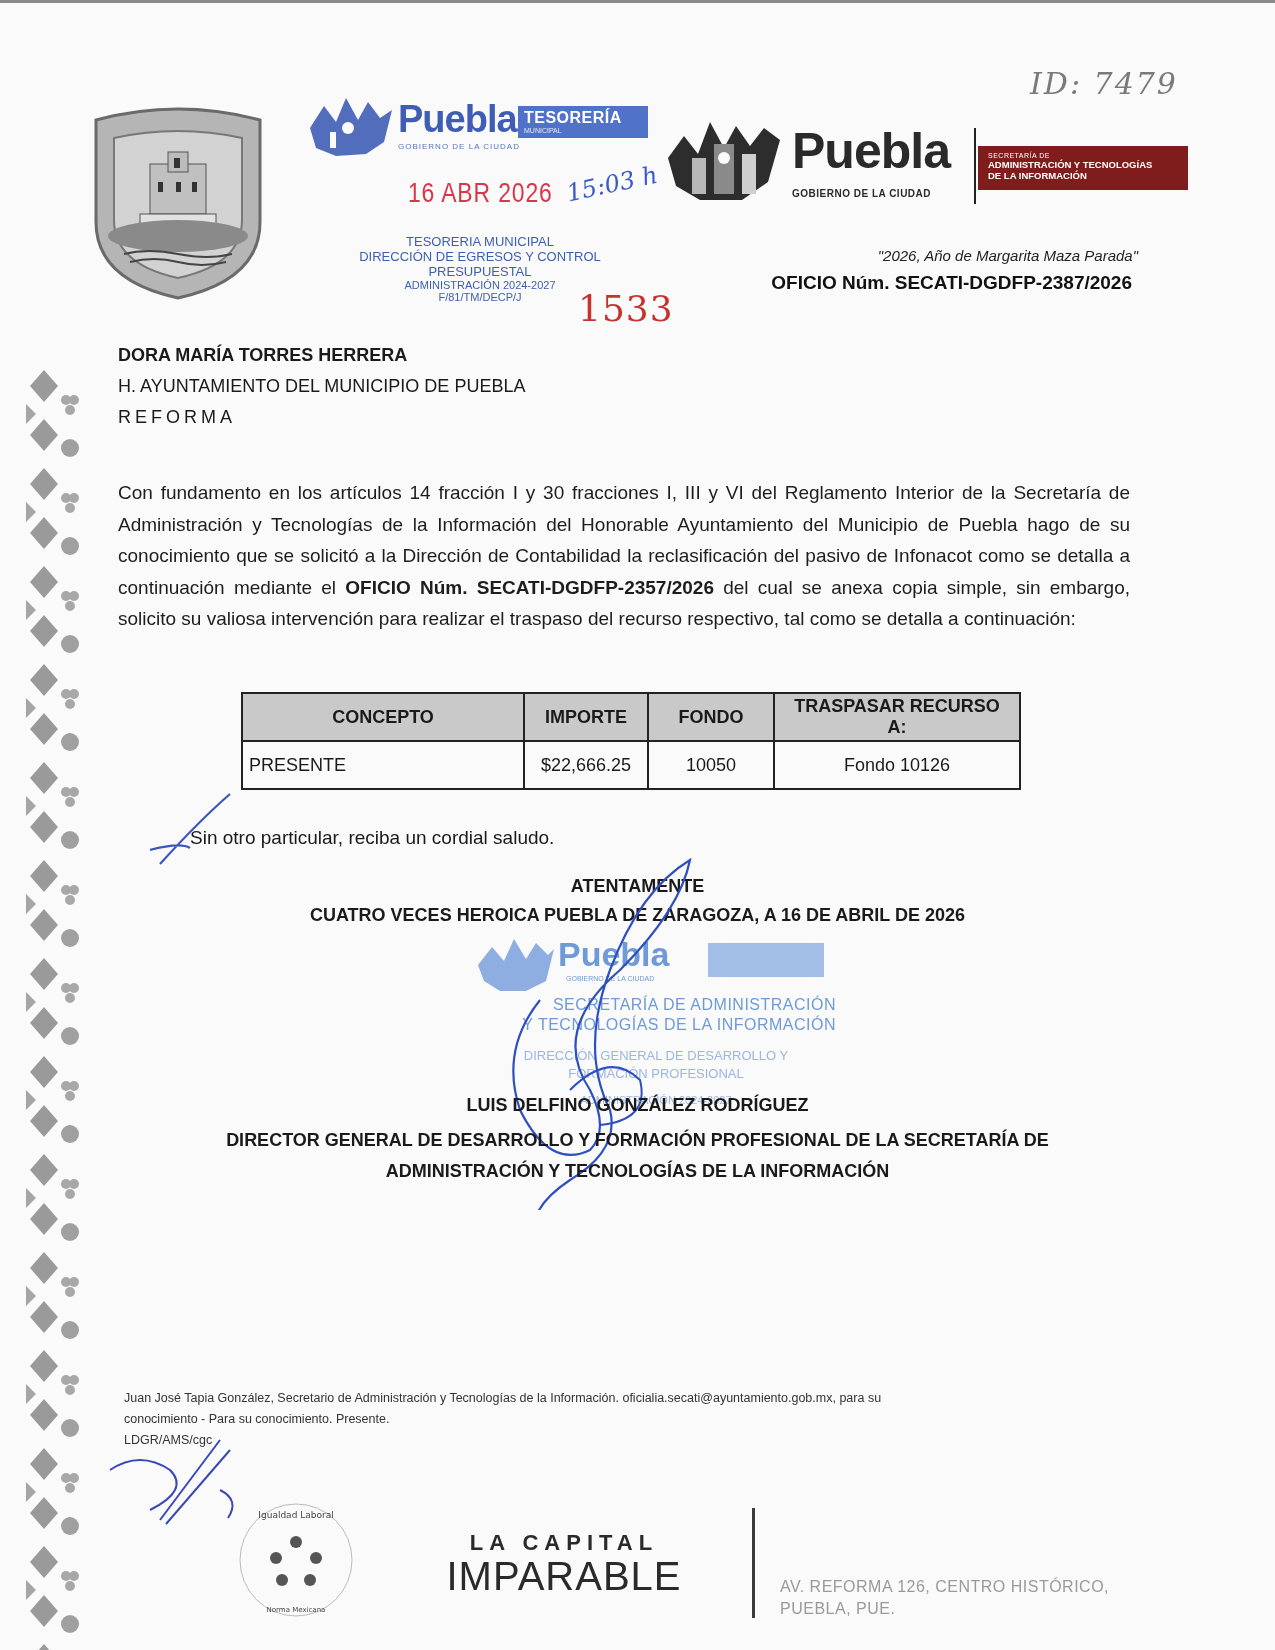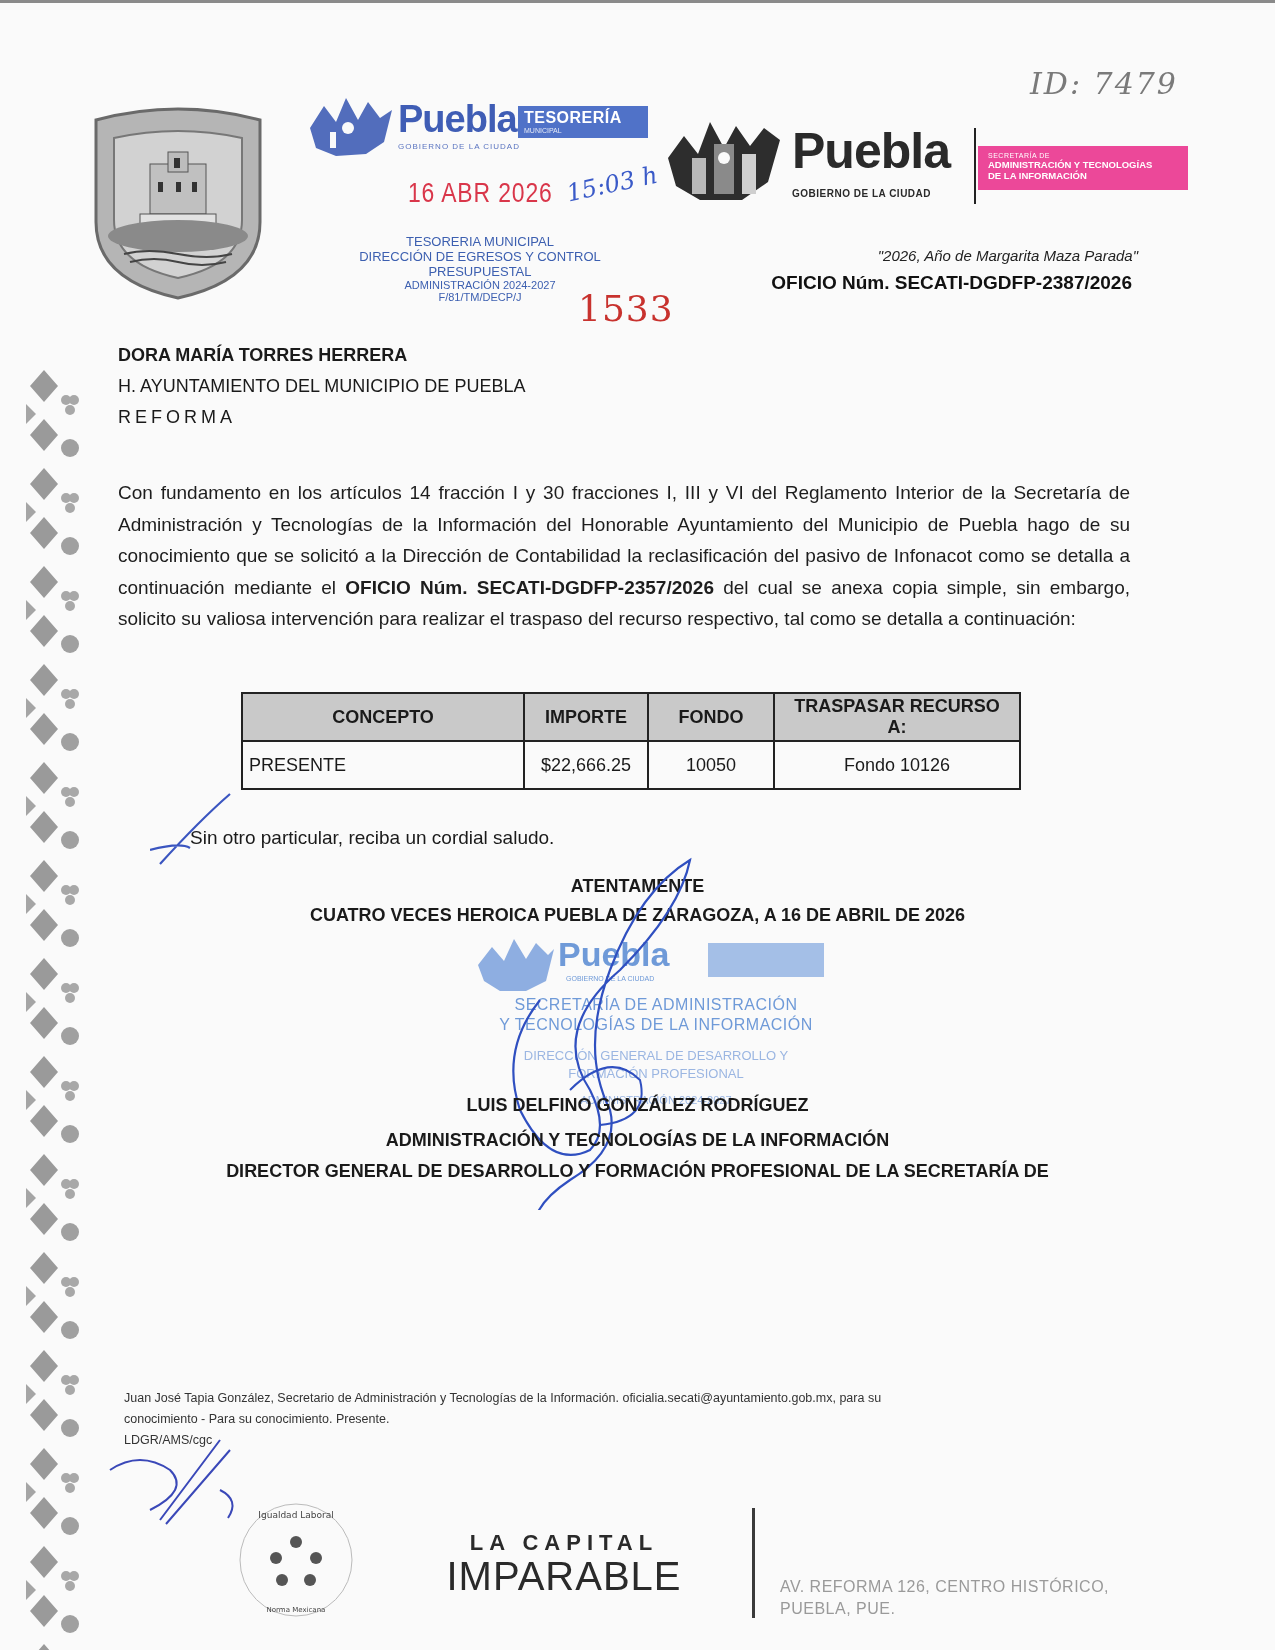--- a/index.html
+++ b/index.html
@@ -141,21 +141,21 @@
   <svg width="120" height="84" viewBox="0 0 120 84" style="position:absolute;left:0;top:0">
     <path d="M4 40 L20 18 L34 36 L46 4 L60 30 L72 8 L86 28 L100 10 L116 22 L104 64 L78 82 L36 82 L12 68 Z" fill="#2d2d2d"></path>
     <rect x="50" y="26" width="20" height="50" fill="#8a8a8a"></rect>
     <circle cx="60" cy="40" r="6" fill="#fafafa"></circle>
     <rect x="28" y="40" width="14" height="36" fill="#b8b8b8"></rect>
     <rect x="78" y="36" width="14" height="40" fill="#cfcfcf"></rect>
   </svg>
   <span style="position:absolute;left:128px;top:4px;font-size:50px;font-weight:bold;color:#2a2a2a;letter-spacing:-1px">Puebla</span>
   <span style="position:absolute;left:128px;top:70px;font-size:10px;font-weight:bold;color:#2a2a2a;letter-spacing:0.5px">GOBIERNO DE LA CIUDAD</span>
   <div style="position:absolute;left:310px;top:10px;width:2px;height:76px;background:#222"></div>
-  <div style="position:absolute;left:314px;top:28px;width:210px;height:44px;background:#ec4899;color:#fff;padding:6px 1px 0 10px;box-sizing:border-box">
+  <div style="position:absolute;left:314px;top:28px;width:210px;height:44px;background:#7f1d1d;color:#fff;padding:6px 1px 0 10px;box-sizing:border-box">
     <div style="font-size:7px;letter-spacing:0.5px">SECRETARÍA DE</div>
     <div style="font-size:9.5px;font-weight:bold">ADMINISTRACIÓN Y TECNOLOGÍAS</div>
     <div style="font-size:9.5px;font-weight:bold">DE LA INFORMACIÓN</div>
   </div>
 </div>
 
 <div class="abs motto">"2026, Año de Margarita Maza Parada"</div>
 <div class="abs oficio-num">OFICIO Núm. SECATI-DGDFP-2387/2026</div>
 
 <div class="abs recipient">
@@ -189,43 +189,43 @@
 <div class="abs atentamente">ATENTAMENTE</div>
 <div class="abs city-date">CUATRO VECES HEROICA PUEBLA DE ZARAGOZA, A 16 DE ABRIL DE 2026</div>
 
 <div class="abs secati-stamp">
   <svg width="80" height="56" viewBox="0 0 80 56" style="position:absolute;left:0;top:0">
     <path d="M2 30 L16 12 L28 26 L38 4 L50 24 L60 8 L72 20 L78 14 L70 46 L50 56 L24 56 L8 46 Z" fill="#7aa0dc" opacity="0.85"></path>
   </svg>
   <span style="position:absolute;left:82px;top:0;font-size:34px;font-weight:bold;color:#6f9ad8">Puebla</span>
   <span style="position:absolute;left:90px;top:40px;font-size:7px;color:#6f9ad8">GOBIERNO DE LA CIUDAD</span>
   <div style="position:absolute;left:232px;top:8px;width:116px;height:34px;background:#8fb0e2;opacity:0.8"></div>
-  <div style="position:absolute;left:0;top:60px;width:360px;text-align:center;font-size:16px;line-height:20px;letter-spacing:0.5px">
+  <div style="position:absolute;left:0;top:60px;width:360px;text-align:right;font-size:16px;line-height:20px;letter-spacing:0.5px">
     <div>SECRETARÍA DE ADMINISTRACIÓN</div>
     <div>Y TECNOLOGÍAS DE LA INFORMACIÓN</div>
   </div>
   <div style="position:absolute;left:0;top:112px;width:360px;text-align:center;font-size:13px;line-height:18px;color:#9bb6e2">
     <div>DIRECCIÓN GENERAL DE DESARROLLO Y</div>
     <div>FORMACIÓN PROFESIONAL</div>
     <div style="font-size:11px;margin-top:8px">ADMINISTRACIÓN 2024-2027</div>
   </div>
 </div>
 
 <svg class="abs sig" style="left:440px;top:850px;width:300px;height:360px" viewBox="0 0 300 360">
   <path d="M100 150 Q60 200 80 260 Q110 320 150 300 Q170 280 150 240 Q110 180 180 120 Q240 60 250 10 Q200 40 170 120 Q140 200 170 260 Q180 300 130 330 Q100 350 95 370" stroke="#2f4fc0" stroke-width="2.2" fill="none"></path>
   <path d="M130 240 Q170 200 200 230 Q210 270 160 275" stroke="#2f4fc0" stroke-width="2" fill="none"></path>
 </svg>
 <svg class="abs sig" style="left:150px;top:790px;width:90px;height:80px" viewBox="0 0 90 80">
   <path d="M80 4 Q50 30 10 74 M0 60 Q30 52 40 58" stroke="#3a55c0" stroke-width="2.2" fill="none"></path>
 </svg>
 
 <div class="abs signer-name">LUIS DELFINO GONZÁLEZ RODRÍGUEZ</div>
 <div class="abs signer-title">
+  <div>DIRECTOR GENERAL DE DESARROLLO Y FORMACIÓN PROFESIONAL DE LA SECRETARÍA DE</div>
   <div>ADMINISTRACIÓN Y TECNOLOGÍAS DE LA INFORMACIÓN</div>
-  <div>DIRECTOR GENERAL DE DESARROLLO Y FORMACIÓN PROFESIONAL DE LA SECRETARÍA DE</div>
 </div>
 
 <div class="abs ccp">
   <div>Juan José Tapia González, Secretario de Administración y Tecnologías de la Información. oficialia.secati@ayuntamiento.gob.mx, para su</div>
   <div>conocimiento - Para su conocimiento. Presente.</div>
   <div>LDGR/AMS/cgc</div>
 </div>
 <svg class="abs sig" style="left:100px;top:1430px;width:170px;height:100px" viewBox="0 0 170 100">
   <path d="M10 40 Q40 20 70 40 Q90 60 50 80 M60 90 L120 10 M66 94 L130 20 M120 60 Q140 70 128 88" stroke="#3a48b8" stroke-width="2" fill="none"></path>
 </svg>

